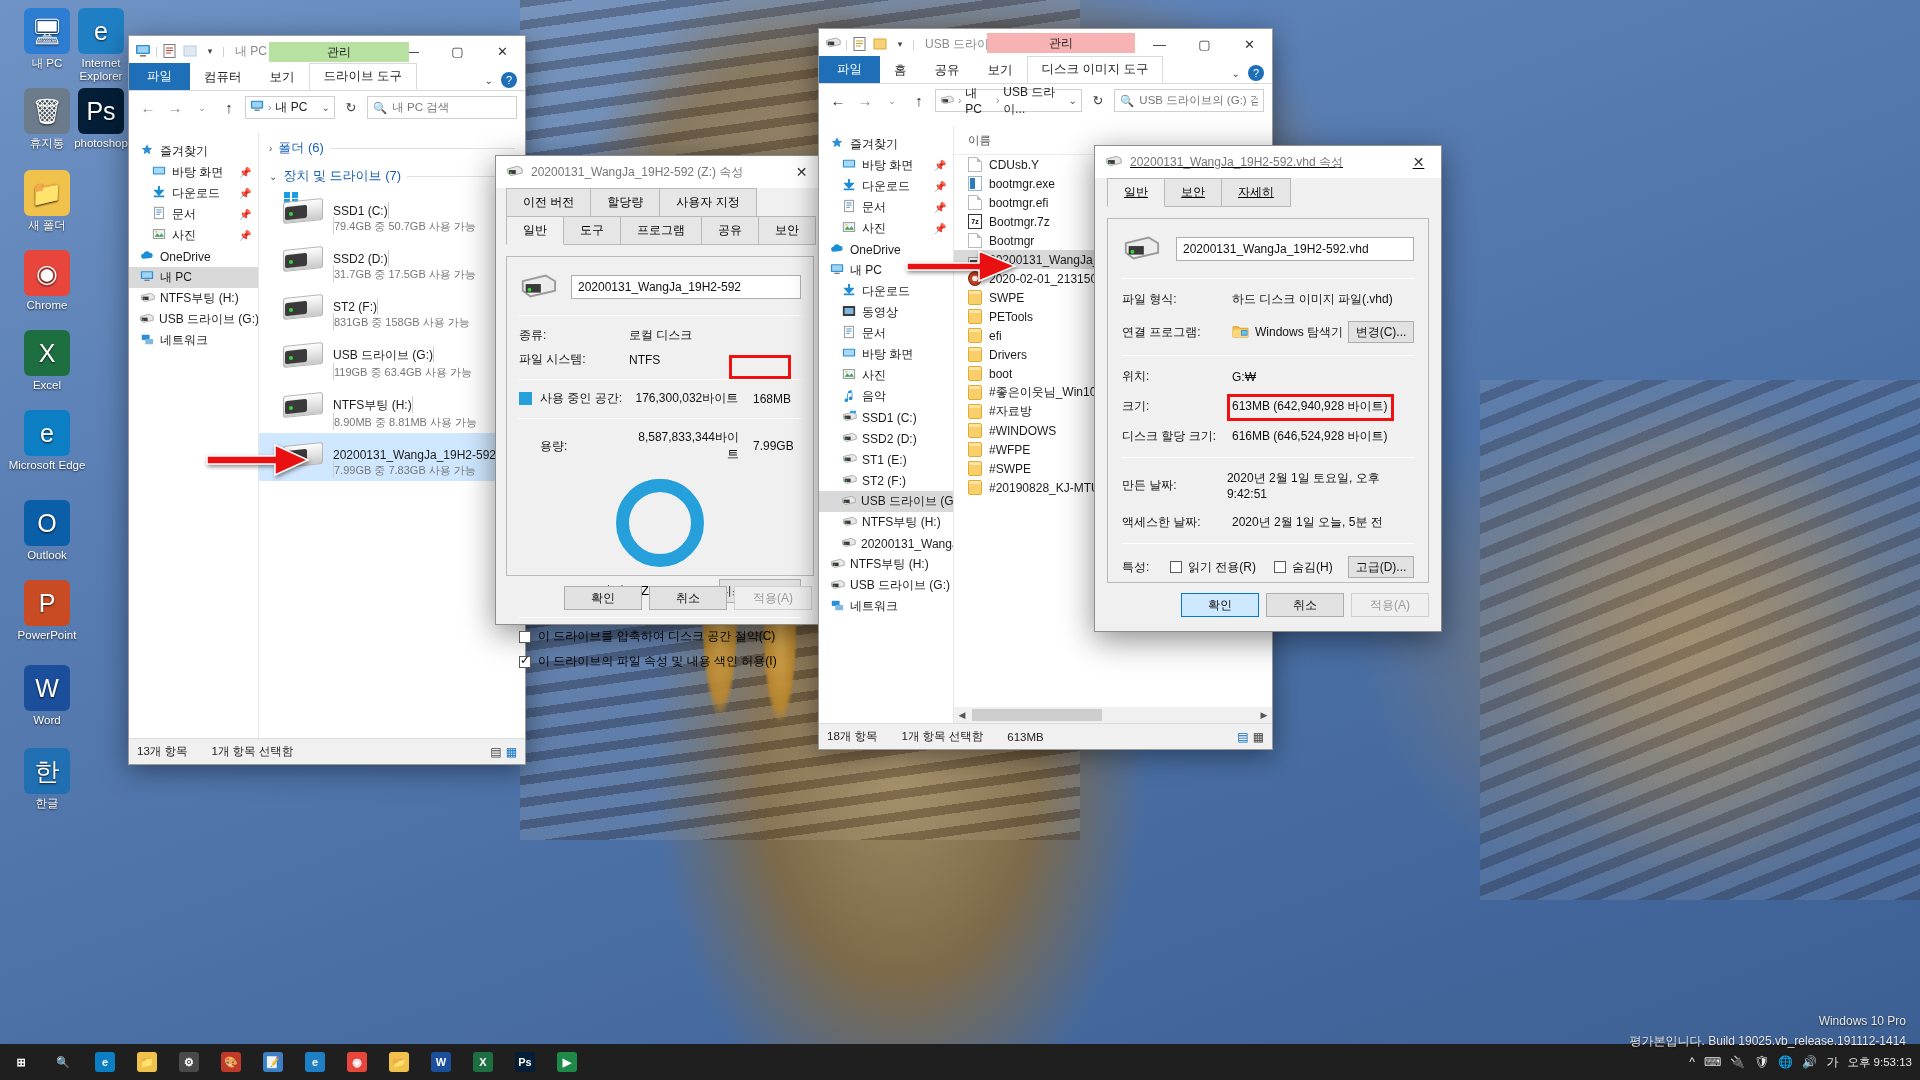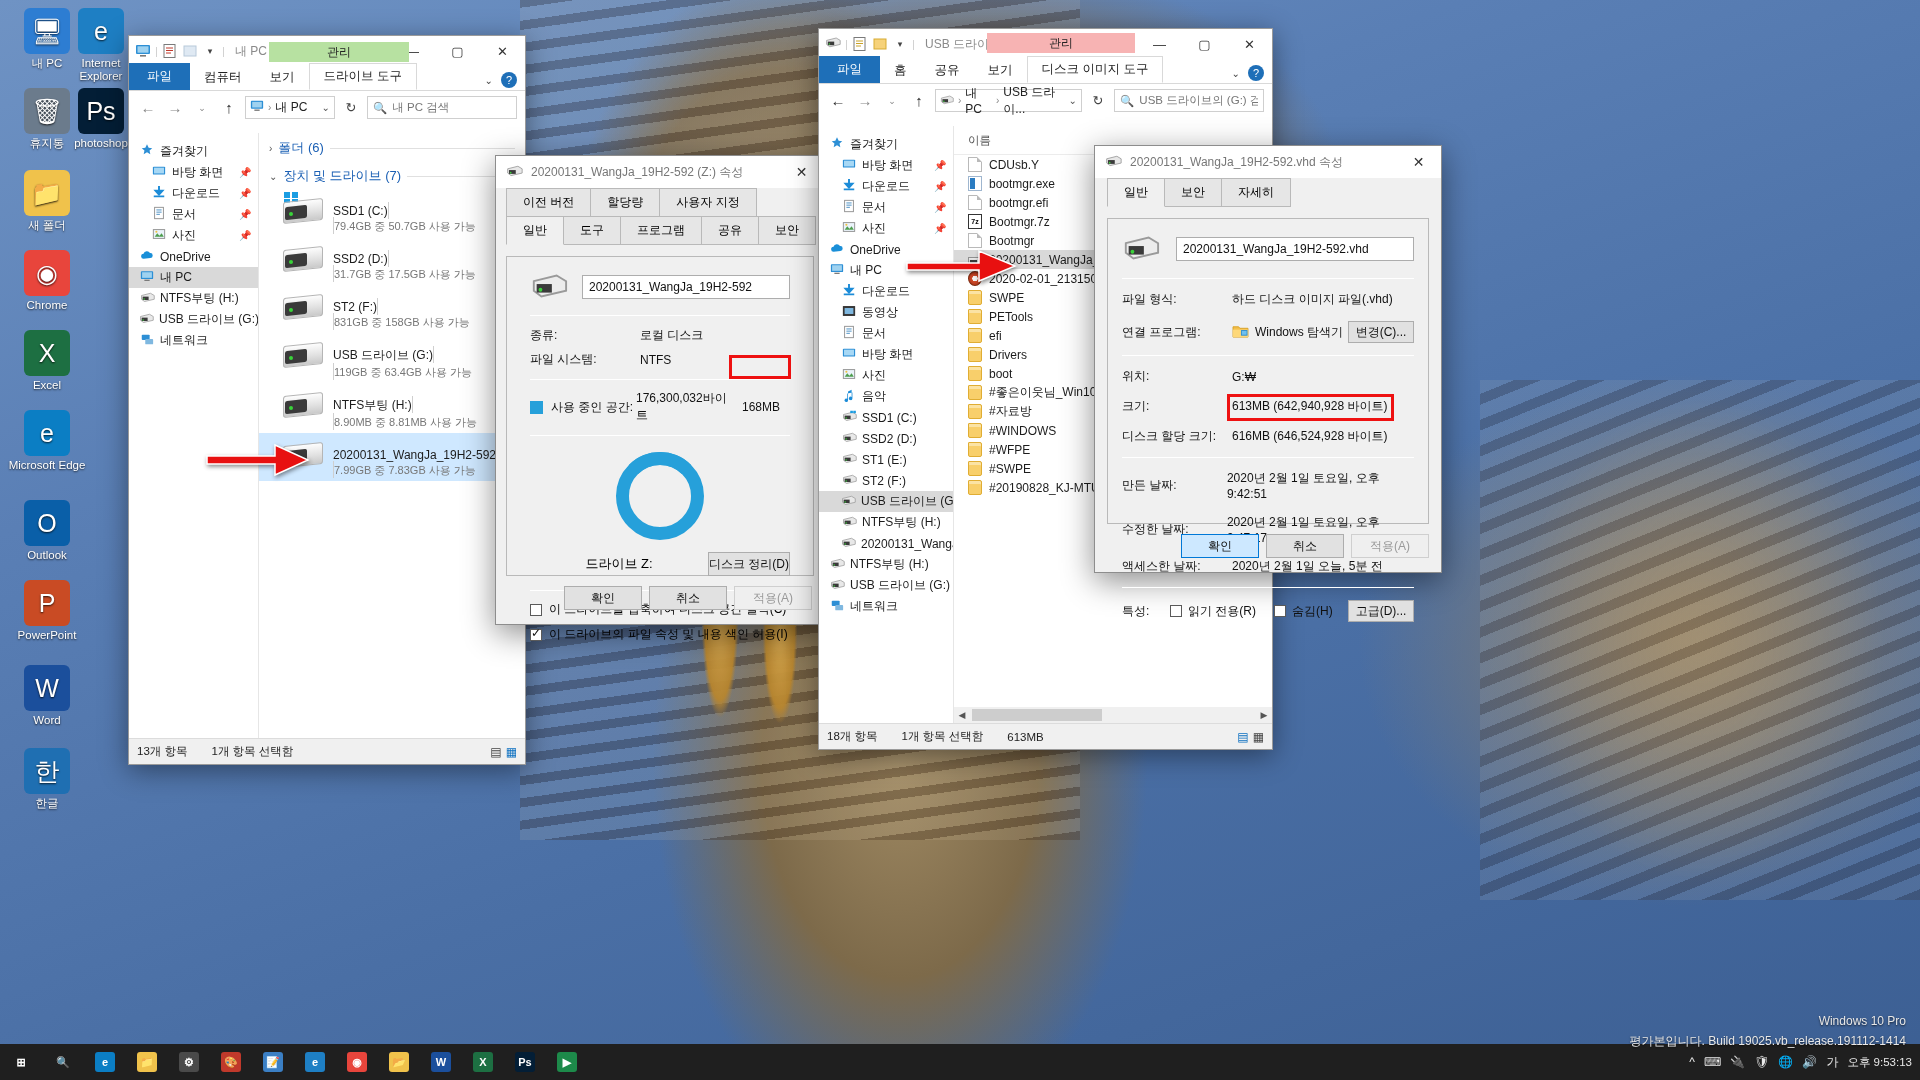--- a/index.html
+++ b/index.html
@@ -494,21 +494,21 @@
     <div class="tab">사용자 지정</div>
   </div>
   <div class="tabrow" style="padding-left:10px;margin-top:-1px">
     <div class="tab active">일반</div>
     <div class="tab">도구</div>
     <div class="tab">프로그램</div>
     <div class="tab">공유</div>
     <div class="tab">보안</div>
   </div>
 
-  <div class="dpane" style="position:absolute; left:10px; right:10px; top:100px; bottom:48px; padding:14px 23px;">
+  <div class="dpane" style="position:absolute; left:10px; right:10px; top:100px; bottom:48px; padding:14px 12px;">
 
     <div style="display:flex;align-items:center;gap:14px;">
       <span>
         <svg width="38" height="28" viewBox="0 0 20 14">
             <path d="M2 5 L14 2 L19 5 L19 10 L6 13 L2 10 Z" fill="#ececec" stroke="#9a9a9a"></path>
             <rect x="3.5" y="6.5" width="8" height="4.5" fill="#3a3a3a"></rect>
             <circle cx="5.5" cy="9.5" r="1" fill="#3ad13a"></circle>
           </svg>
       </span>
       <div class="txtbox" style="flex:1">20200131_WangJa_19H2-592</div>
@@ -529,20 +529,26 @@
 
     <div class="frow2" style="margin-bottom:8px">
       <span style="width:13px;height:13px;background:#26a0da;margin-right:8px;flex:none"></span>
       <span style="width:96px">사용 중인 공간:</span>
       <span style="width:104px;text-align:left">176,300,032바이트</span>
       <span style="margin-left:14px;min-width:48px">168MB</span>
     </div>
 
     <div class="hr" style="margin:11px 0 10px"></div>
 
+    <div class="frow2">
+      <span style="width:21px"></span>
+      <span style="width:96px">용량:</span>
+      <span style="width:104px;text-align:right">8,587,833,344바이트</span>
+      <span style="margin-left:14px;min-width:48px">7.99GB</span>
+    </div>
 
     <div style="display:flex;justify-content:center;margin-top:16px">
       <div class="donut">
           <i></i>
         </div>
     </div>
 
     <div style="display:flex;align-items:center;margin-top:12px">
       <span style="flex:1;text-align:center">드라이브 Z:</span>
       <div class="btn">디스크 정리(D)</div>
@@ -910,21 +916,21 @@
     <span>18개 항목</span>
     <span>1개 항목 선택함</span>
     <span>613MB</span>
     <div class="viewbtns">
       <span style="font-size:12px;color:#0b6fc0">▤</span>
       <span style="font-size:12px;color:#444">▦</span>
     </div>
   </div>
 </div>
 
-<div class="dlg" id="d2" style="left:1094px; top:145px; width:348px; height:428px;">
+<div class="dlg" id="d2" style="left:1094px; top:145px; width:348px; height:487px;text-decoration:underline;">
   <div class="dtitle">
     <span>
       <svg width="17" height="13" viewBox="0 0 20 14">
           <path d="M2 5 L14 2 L19 5 L19 10 L6 13 L2 10 Z" fill="#e8e8e8" stroke="#9a9a9a"></path>
           <rect x="3.5" y="6.5" width="8" height="4.5" fill="#3a3a3a"></rect>
           <circle cx="5.5" cy="9.5" r="1" fill="#3ad13a"></circle>
         </svg>
     </span>
     <span>20200131_WangJa_19H2-592.vhd 속성</span>
     <span class="x">✕</span>
@@ -985,24 +991,20 @@
       <span class="lbl2">디스크 할당 크기:</span>
       <span>616MB (646,524,928 바이트)</span>
     </div>
 
     <div class="hr" style="margin:12px 0 12px"></div>
 
     <div class="frow2" style="margin-bottom:13px">
       <span class="lbl2">만든 날짜:</span>
       <span>2020년 2월 1일 토요일, 오후 9:42:51</span>
     </div>
-    <div class="frow2" style="margin-bottom:13px">
-      <span class="lbl2">수정한 날짜:</span>
-      <span>2020년 2월 1일 토요일, 오후 9:47:17</span>
-    </div>
     <div class="frow2">
       <span class="lbl2">액세스한 날짜:</span>
       <span>2020년 2월 1일 오늘, 5분 전</span>
     </div>
 
     <div class="hr" style="margin:12px 0 12px"></div>
 
     <div class="frow2">
       <span style="width:48px">특성:</span>
       <label style="display:flex;align-items:center;gap:6px;margin-right:18px">

